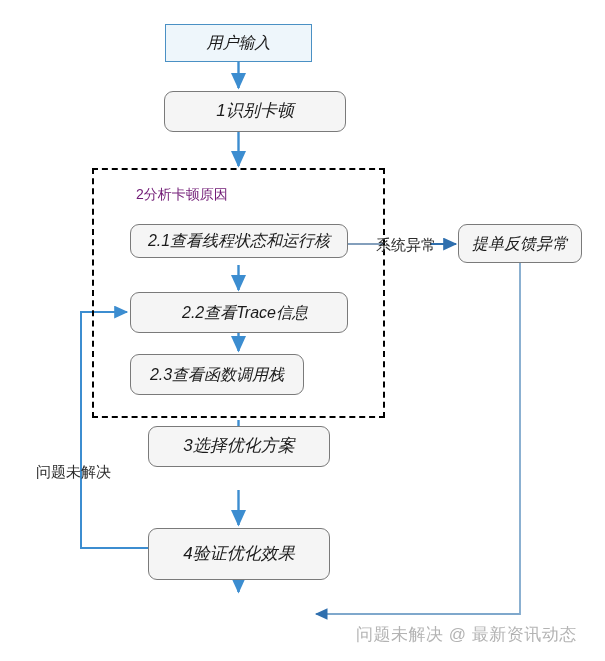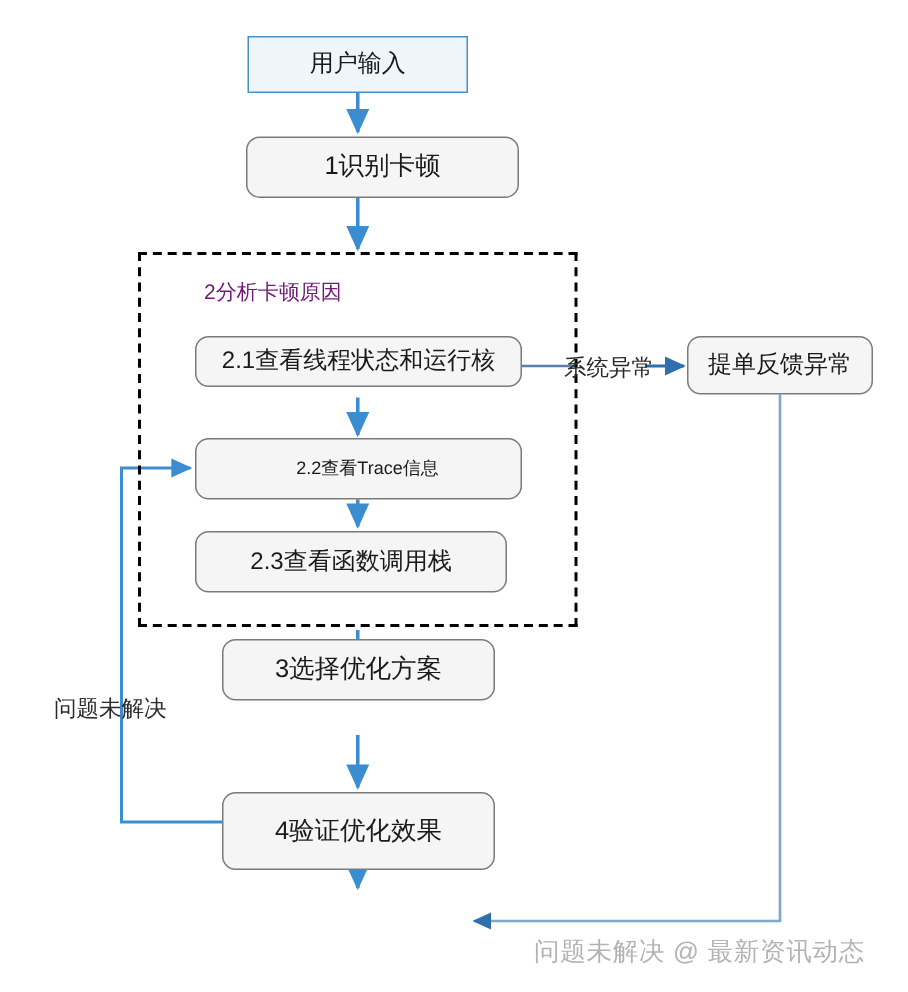--- a/index.html
+++ b/index.html
@@ -26,20 +26,21 @@
   }
   .node {
     position: absolute;
     box-sizing: border-box;
     display: flex;
     align-items: center;
     justify-content: center;
     text-align: center;
     line-height: 1.1;
     z-index: 3;
+    font-style: italic;
   }
   .node-process {
     background: #f5f5f5;
     border: 1.6px solid #7a7a7a;
     border-radius: 9px;
     color: #1a1a1a;
     font-size: 17px;
   }
   .node-terminal {
     background: #eef6fb;
@@ -129,25 +130,25 @@
   </div>
 
   <div class="group-title" style="left:136px; top:186px;">
     <span>2分析卡顿原因</span>
   </div>
 
   <div class="node node-process" style="left:130px; top:224px; width:218px; height:34px; font-size:16px;">
     <span>2.1查看线程状态和运行核</span>
   </div>
 
-  <div class="node node-process" style="left:130px; top:292px; width:218px; height:41px; font-size:12px;padding-left:12px;">
+  <div class="node node-process" style="left:130px; top:292px; width:218px; height:41px; font-size:16px;padding-left:12px;">
     <span>2.2查看Trace信息</span>
   </div>
 
-  <div class="node node-process" style="left:130px; top:354px; width:208px; height:41px; font-size:16px;">
+  <div class="node node-process" style="left:130px; top:354px; width:174px; height:41px; font-size:16px;">
     <span>2.3查看函数调用栈</span>
   </div>
 
   <div class="edge-label" style="left:376px; top:236px;">
     <span>系统异常</span>
   </div>
 
   <div class="node node-process" style="left:458px; top:224px; width:124px; height:39px; font-size:16px;">
     <span>提单反馈异常</span>
   </div>

